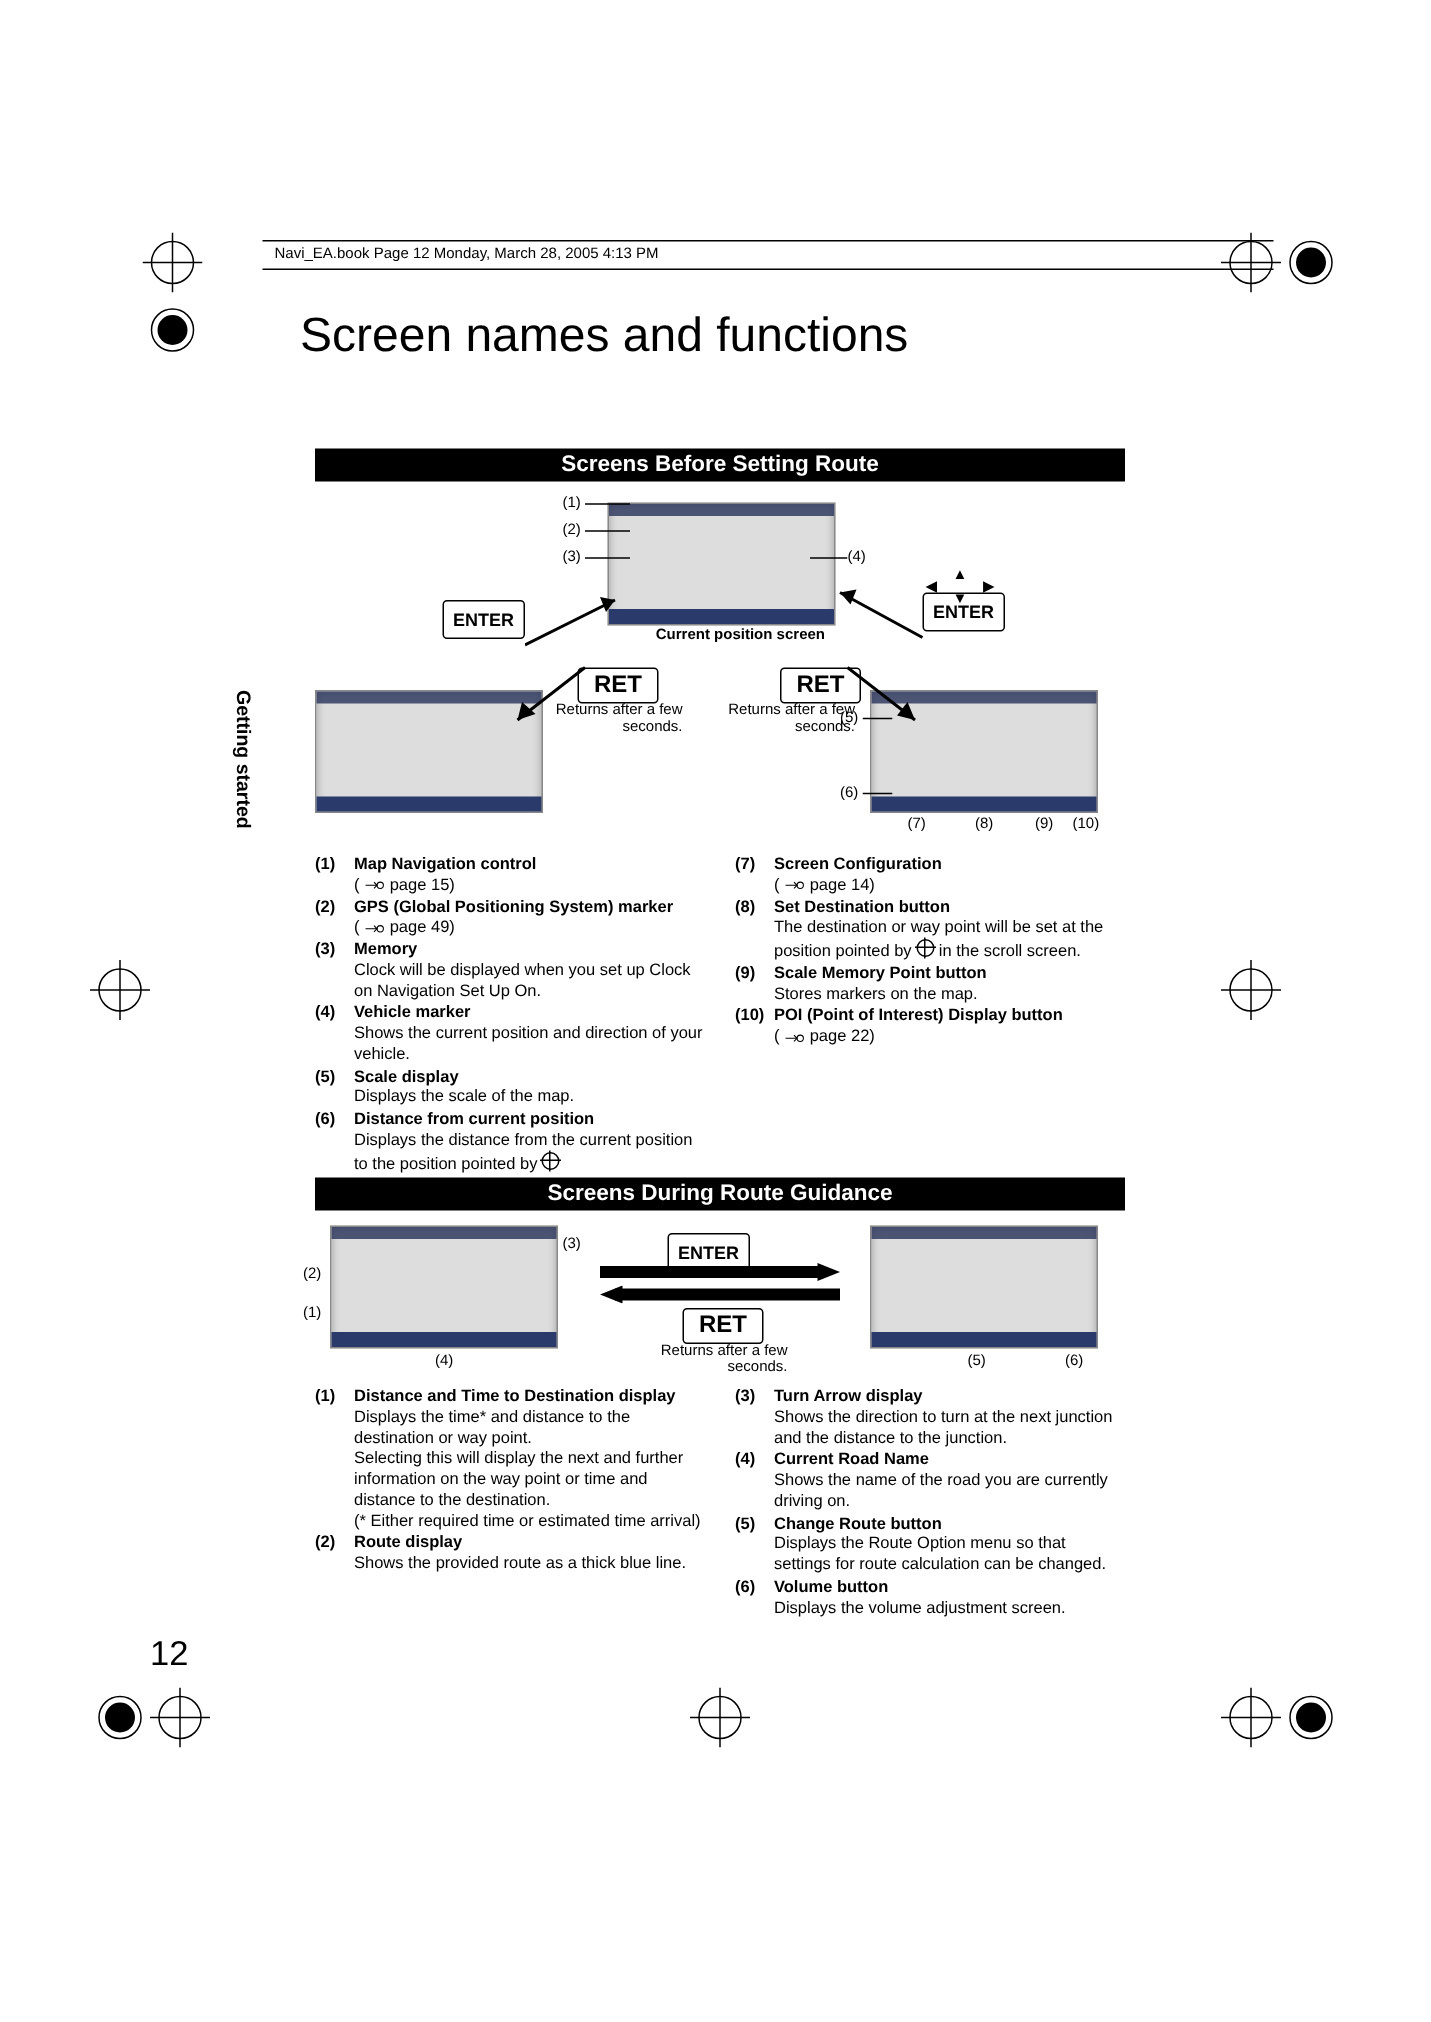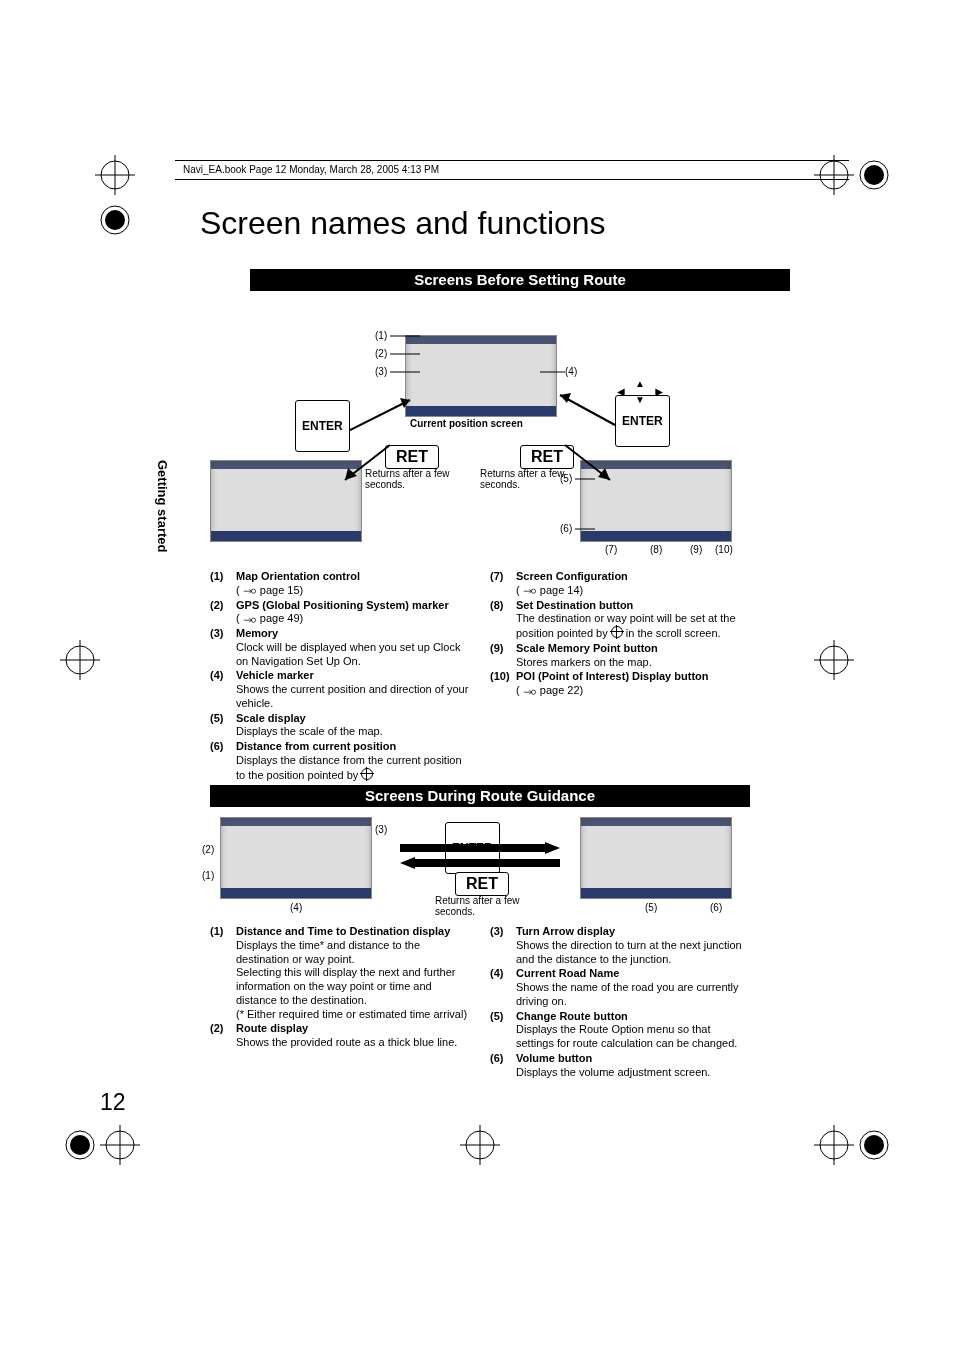--- a/index.html
+++ b/index.html
@@ -87,30 +87,30 @@
   }
   .mini-screen .topbar {
     position: absolute;
     top: 0; left: 0; right: 0; height: 8px;
     background: rgba(40,50,90,0.8);
   }
   .key {
     position: absolute;
     border: 1.5px solid #000;
     border-radius: 3px;
-    padding: 18px 6px;
+    padding: 5px 6px;
     font-weight: bold;
     font-size: 12px;
     background: #fff;
   }
   .key.big { font-size: 16px; padding: 2px 10px; }
   .small {
     position: absolute;
     font-size: 10px;
-    text-align: left;
+    text-align: right;
     line-height: 1.1;
   }
   .callout {
     position: absolute;
     font-size: 10px;
   }
   .arrow {
     position: absolute;
   }
   .cols {
@@ -230,21 +230,21 @@
         <circle cx="20" cy="20" r="14" fill="none" stroke="#000"></circle>
       </svg>
   </div>
 
   <div class="header-line">Navi_EA.book  Page 12  Monday, March 28, 2005  4:13 PM</div>
 
   <div class="side-tab">Getting started</div>
 
   <div class="title">Screen names and functions</div>
 
-  <div class="section-bar" style="top:269px;margin-left:40px;">Screens Before Setting Route</div>
+  <div class="section-bar" style="top:299px;">Screens Before Setting Route</div>
 
   <div class="diagram" style="top:310px; height:250px;">
 
     <div class="mini-screen" style="left:195px; top:25px;">
       <div class="topbar"></div>
         <div class="bar"></div>
     </div>
     <div class="small" style="left:200px; top:108px; width:140px; font-weight:bold;">Current position screen</div>
 
     <div class="mini-screen" style="left:0px; top:150px;">
@@ -315,21 +315,21 @@
     <div class="callout" style="left:395px; top:234px;">(7)</div>
     <div class="callout" style="left:440px; top:234px;">(8)</div>
     <div class="callout" style="left:480px; top:234px;">(9)</div>
     <div class="callout" style="left:505px; top:234px;">(10)</div>
   </div>
 
   <div class="cols" style="top:570px;">
     <div class="col" id="s1l">
         <div class="item">
           <div class="num">(1)</div>
-          <div class="body"><span class="t">Map Orientation control</span><br><span class="pgref"><svg class="hand" viewBox="0 0 20 12">
+          <div class="body"><span class="t">Map Navigation control</span><br><span class="pgref"><svg class="hand" viewBox="0 0 20 12">
                 <path d="M1 6 L12 6 M9 3 L12 6 L9 9" stroke="#000" fill="none" stroke-width="1"></path>
                 <circle cx="15" cy="6" r="3" fill="none" stroke="#000"></circle>
               </svg> page 15</span></div>
         </div>
         <div class="item">
           <div class="num">(2)</div>
           <div class="body"><span class="t">GPS (Global Positioning System) marker</span><br><span class="pgref"><svg class="hand" viewBox="0 0 20 12">
                 <path d="M1 6 L12 6 M9 3 L12 6 L9 9" stroke="#000" fill="none" stroke-width="1"></path>
                 <circle cx="15" cy="6" r="3" fill="none" stroke="#000"></circle>
               </svg> page 49</span></div>

